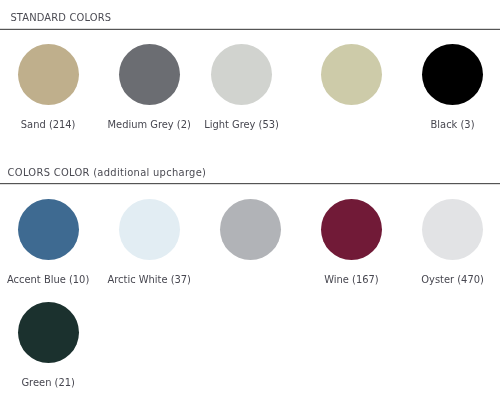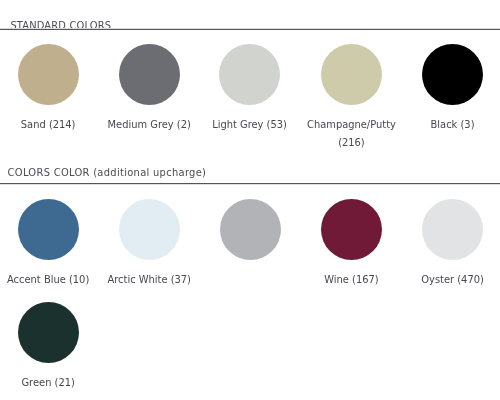--- a/index.html
+++ b/index.html
@@ -23,21 +23,21 @@
     left: 0;
     width: 500px;
   }
   .section-head .title {
     position: absolute;
     font-size: 11px;
     line-height: 12px;
     color: #4b4b53;
     white-space: nowrap;
   }
-  .section-head .title.caps { letter-spacing: 0.18px; margin-top: 8px; }
+  .section-head .title.caps { letter-spacing: 0.18px; }
   .section-head .title.mixed { letter-spacing: 0.31px; }
   .section-head .rule {
     position: absolute;
     left: 0;
     width: 500px;
     height: 2px;
   }
   .section-head .rule.down {
     background: linear-gradient(to bottom, #dadada 50%, #555555 50%);
   }
@@ -76,28 +76,27 @@
     <div class="cell" style="left:-2.4px">
       <div class="swatch" style="background-color: rgb(191, 175, 140);"></div>
       <div class="cap">Sand (214)</div>
     </div>
 
     <div class="cell" style="left:98.7px">
       <div class="swatch" style="background-color: rgb(107, 109, 114);"></div>
       <div class="cap">Medium Grey (2)</div>
     </div>
 
-    <div class="cell" style="left:199px">
+    <div class="cell" style="left:191px">
       <div class="swatch" style="background-color: rgb(209, 211, 207);"></div>
       <div class="cap">Light Grey (53)</div>
     </div>
 
     <div class="cell" style="left:300.9px">
       <div class="swatch" style="background-color: rgb(205, 203, 169);"></div>
-      <div class="cap">Champagne/Putty (216)</div>
     </div>
 
     <div class="cell" style="left:402.0px">
       <div class="swatch" style="background-color: rgb(0, 0, 0);"></div>
       <div class="cap">Black (3)</div>
     </div>
 
   </div>
 
   <div class="section-head" style="top:155px">

